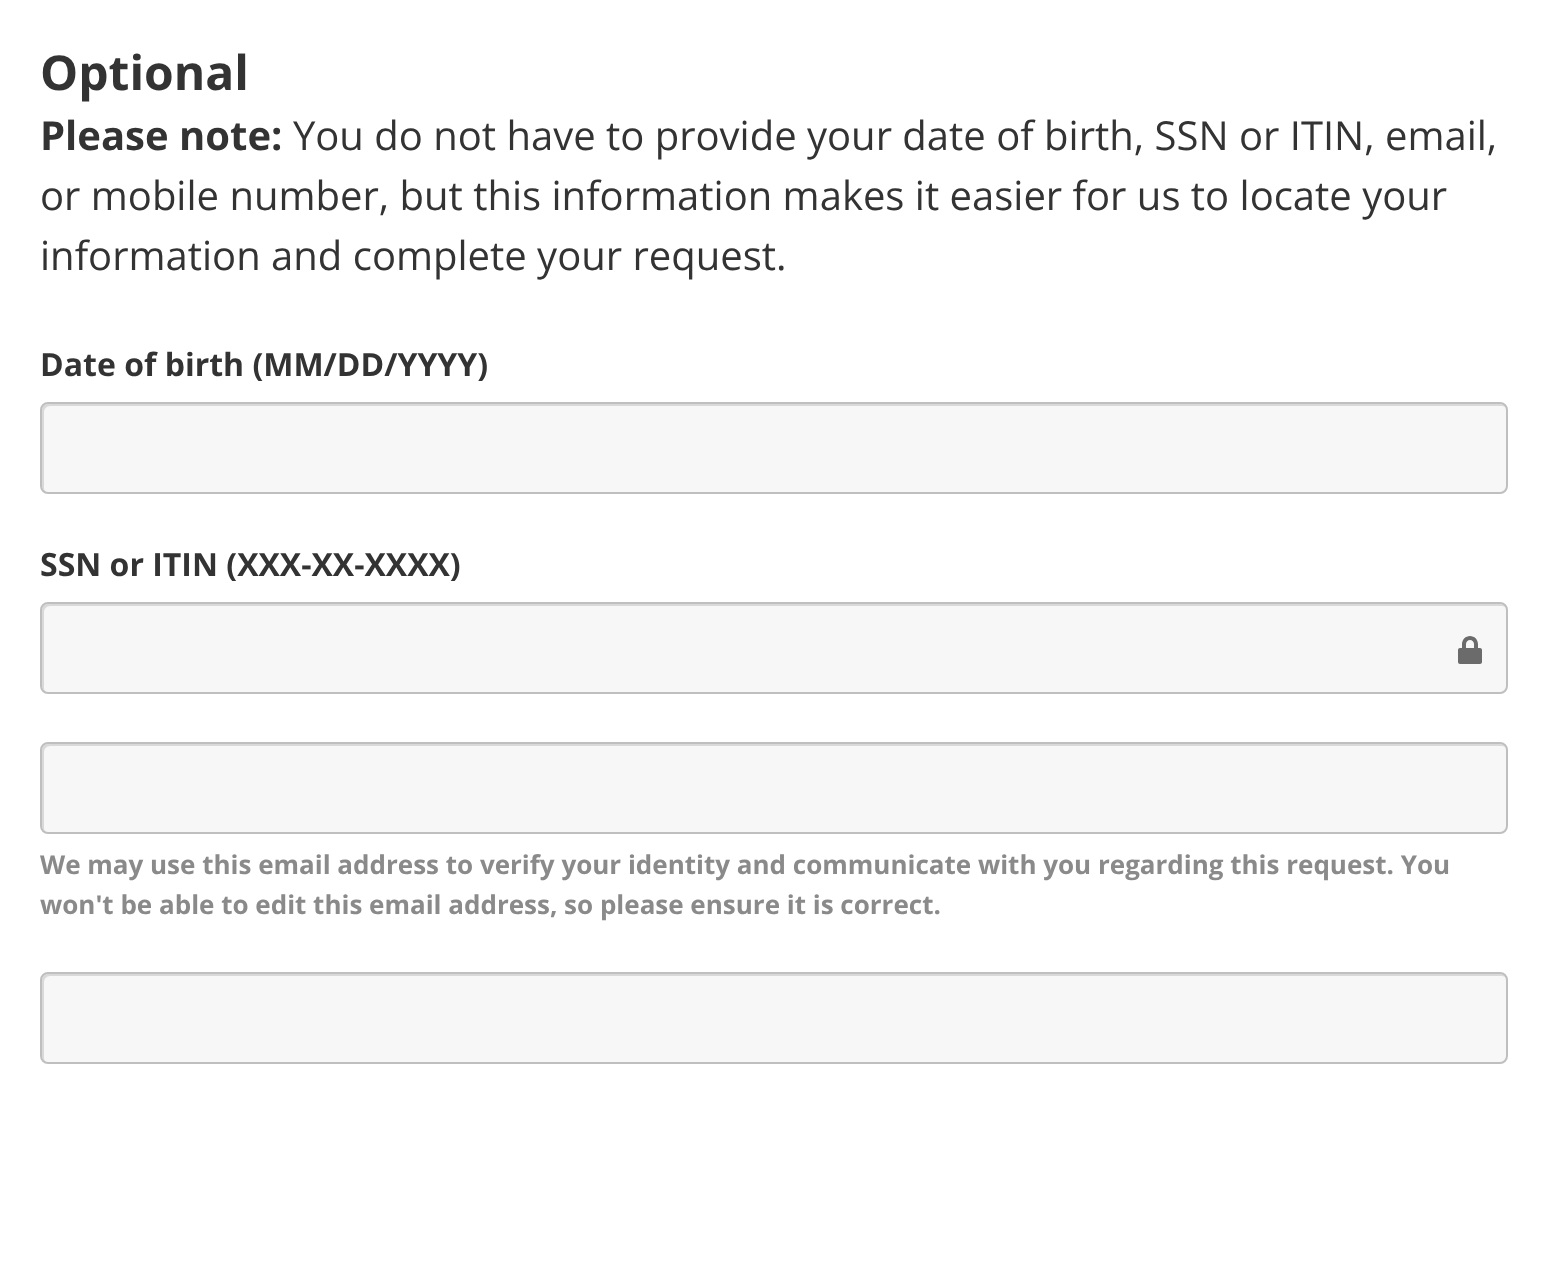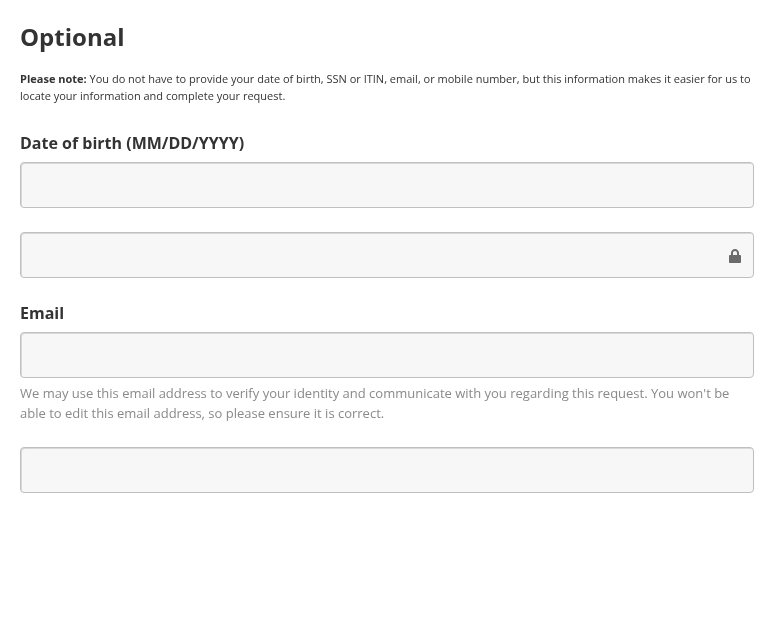--- a/index.html
+++ b/index.html
@@ -11,24 +11,23 @@
       font-family: "Segoe UI", "Open Sans", -apple-system, sans-serif;
       color: #333;
       background: #fff;
       padding: 20px;
       width: 774px;
     }
     h2 {
       font-size: 24px;
       font-weight: 700;
       color: #333;
-      margin-bottom: 18px;
     }
     .note {
-      font-size: 11px;
+      font-size: 20px;
       color: #333;
       line-height: 1.5;
       margin-bottom: 28px;
     }
     .note strong {
       font-weight: 700;
     }
     .field {
       margin-bottom: 24px;
     }
@@ -64,51 +63,52 @@
       width: 14px;
       height: 16px;
       color: #6b6b6b;
       pointer-events: none;
     }
     .helper {
       font-size: 13px;
       color: #8a8a8a;
       line-height: 1.5;
       margin-top: 6px;
+      font-weight: bold;
     }
   </style>
 </head>
 <body>
 
 <h2>Optional</h2>
 
 <p class="note">
   <strong>Please note:</strong><span> You do not have to provide your date of birth, SSN or ITIN, email, or mobile number, but this information makes it easier for us to locate your information and complete your request.</span>
 </p>
 
 <div class="field">
   <label class="field-label">Date of birth (MM/DD/YYYY)</label>
   <div class="input-wrap">
     <input type="text" class="text-input" value="" style="">
   </div>
 </div>
 
 <div class="field">
+  <label class="field-label">SSN or ITIN (XXX-XX-XXXX)</label>
   <div class="input-wrap">
     <input type="text" class="text-input with-icon" value="" style="">
     <span class="lock-icon">
       <svg viewBox="0 0 14 16" fill="currentColor">
         <path d="M11 7V5c0-2.2-1.8-4-4-4S3 2.8 3 5v2H2c-.55 0-1 .45-1 1v6c0 .55.45 1 1 1h10c.55 0 1-.45 1-1V8c0-.55-.45-1-1-1h-1zM5 5c0-1.1.9-2 2-2s2 .9 2 2v2H5V5z"></path>
       </svg>
     </span>
   </div>
 </div>
 
 <div class="field">
-  <label class="field-label">Email</label>
   <div class="input-wrap">
     <input type="text" class="text-input" value="" style="">
   </div>
   <p class="helper">We may use this email address to verify your identity and communicate with you regarding this request. You won't be able to edit this email address, so please ensure it is correct.</p>
 </div>
 
 <div class="field">
   <div class="input-wrap">
     <input type="text" class="text-input" value="" style="">
   </div>

